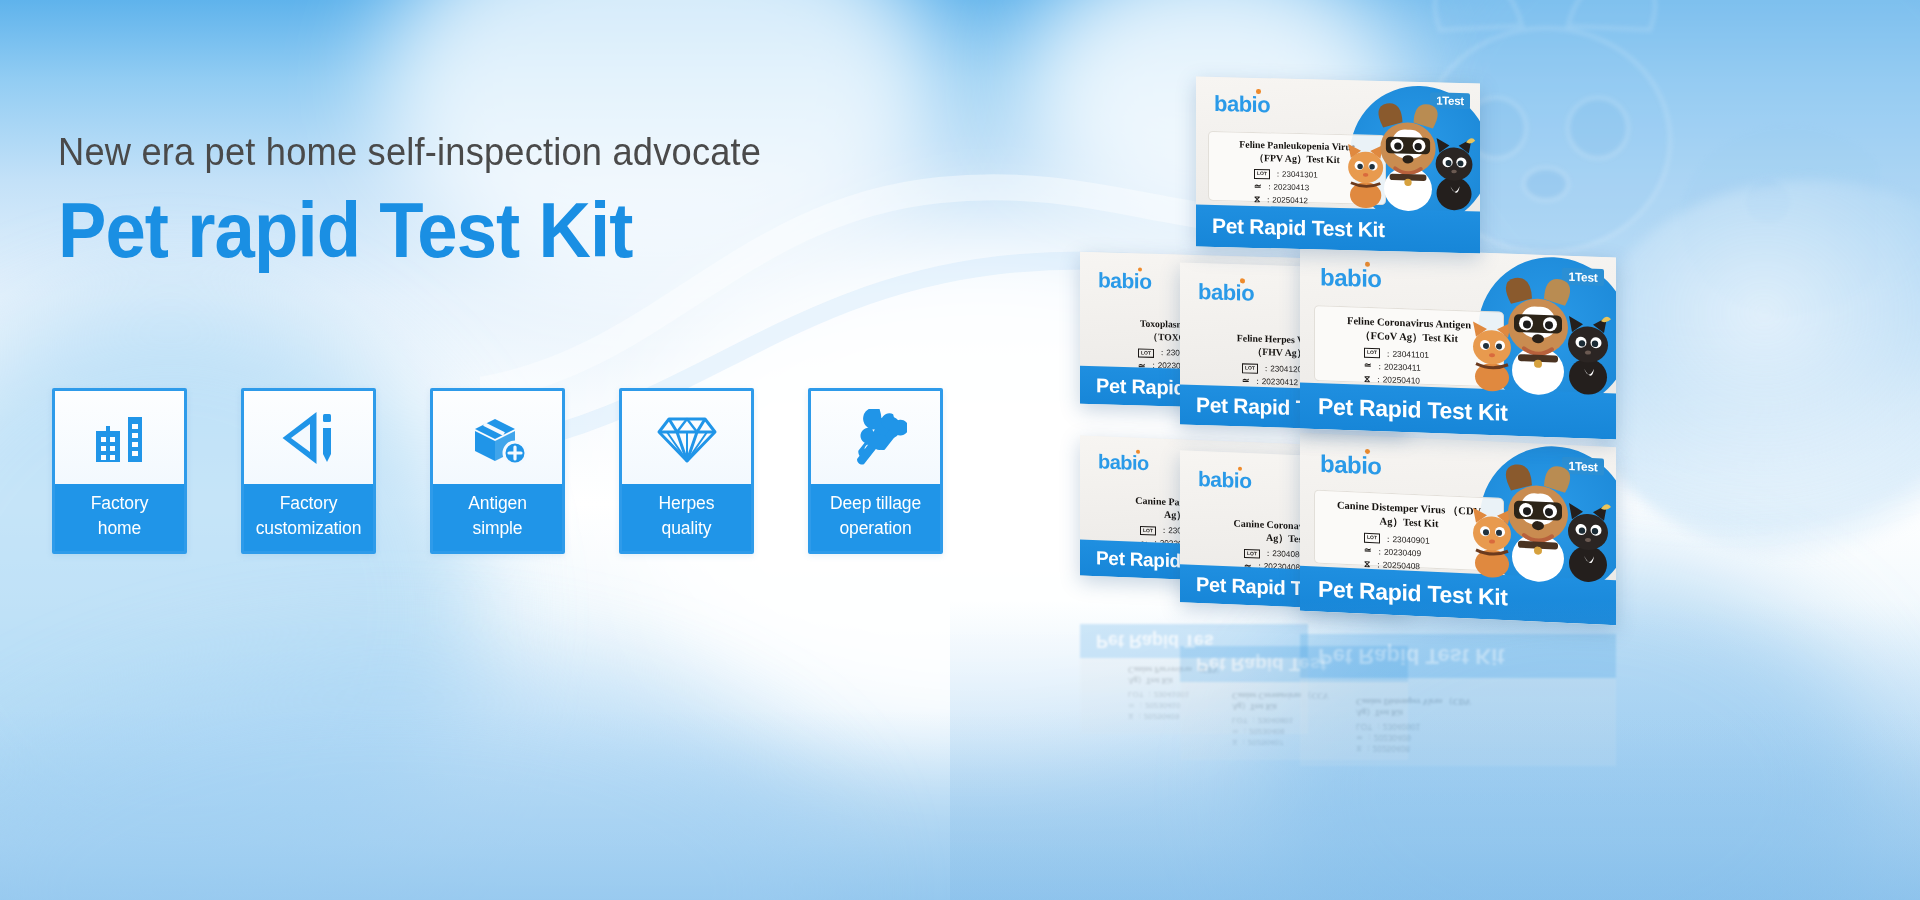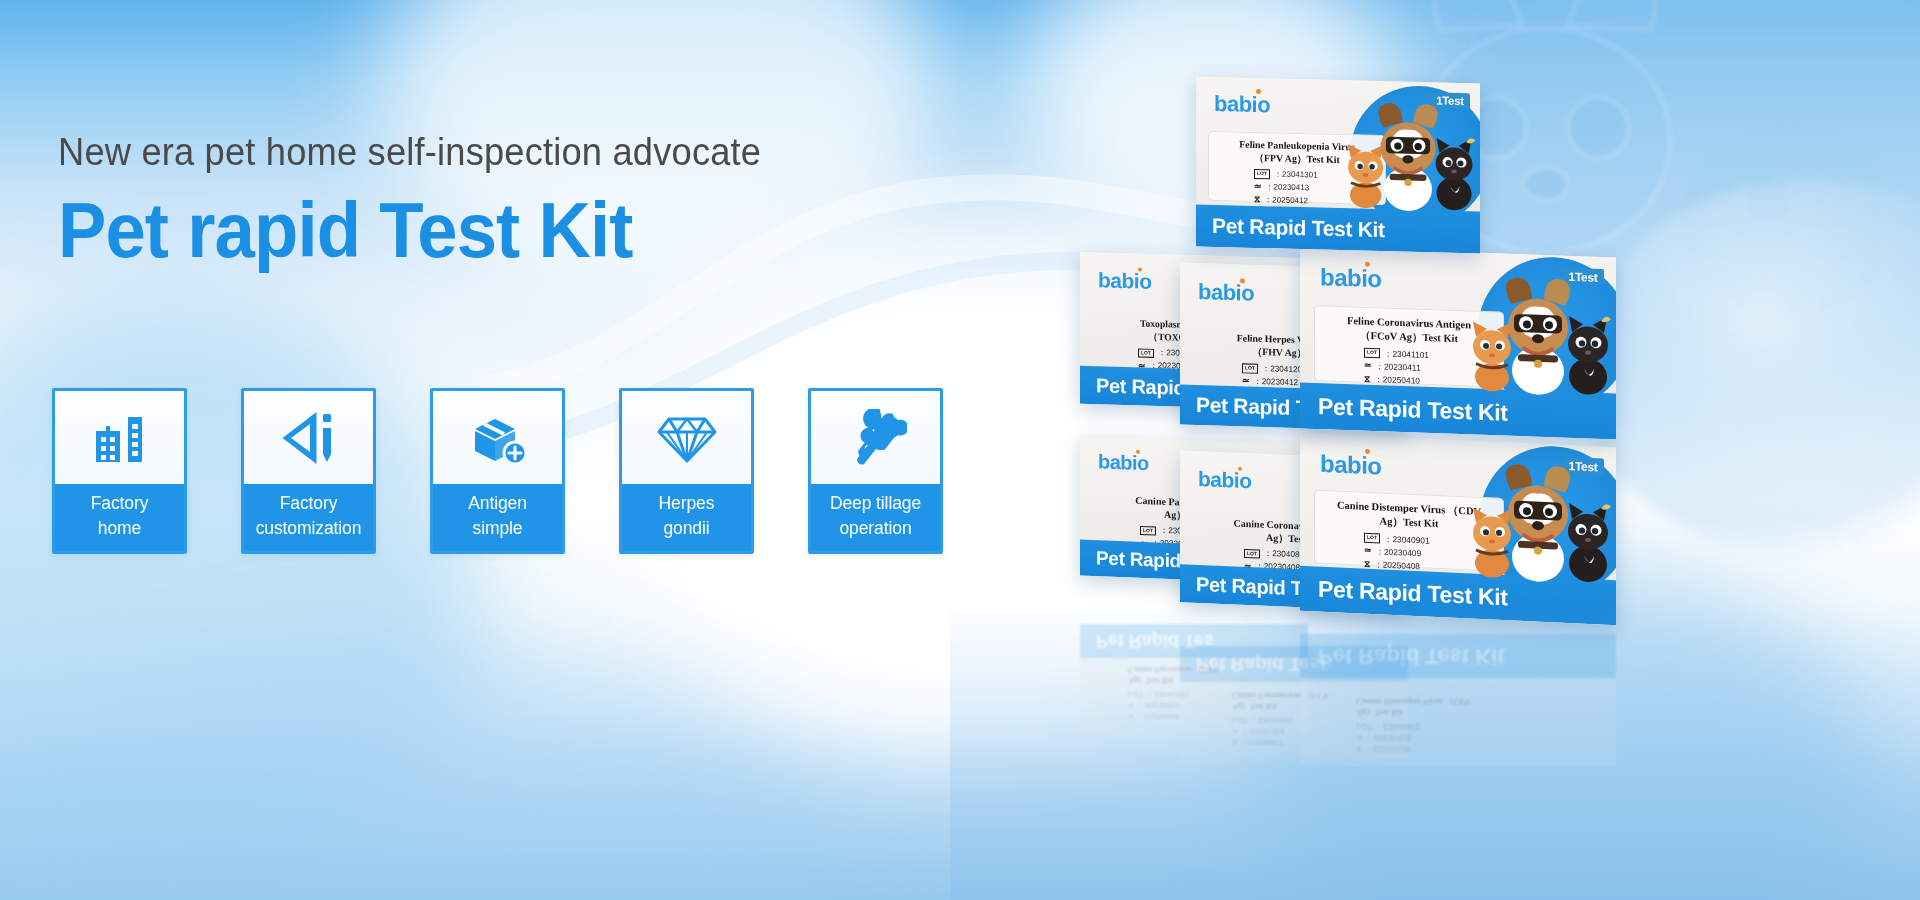--- a/index.html
+++ b/index.html
@@ -326,21 +326,21 @@
         <path d="M4,23 H60"></path>
         <path d="M14,10 L22,23 L32,52"></path>
         <path d="M50,10 L42,23 L32,52"></path>
         <path d="M22,23 L32,10 L42,23" stroke-width="2.4"></path>
         <path d="M32,23 L32,52" stroke-width="2"></path>
         <path d="M12,23 L32,52 M52,23 L32,52" stroke-width="2"></path>
       </svg>
     </div>
     <div class="feat-label">
       <span>Herpes</span><br>
-      <span>gondii</span>
+      <span>quality</span>
     </div>
   </div>
 
   <div class="feature">
     <div class="feat-icon">
       <svg width="62" height="58" viewBox="0 0 62 58" fill="#2095e8">
         <g transform="rotate(38 31 29)">
           <path d="M26,4 a11,11 0 1,0 9,19 l0,27 a7,7 0 0,0 12,0 l0,-27 a11,11 0 1,0 -9,-19 l-5,6 l-3,-3 z" transform="translate(-10,0)"></path>
           <circle cx="31" cy="42" r="3.2" fill="#f4f9fe"></circle>
         </g>

